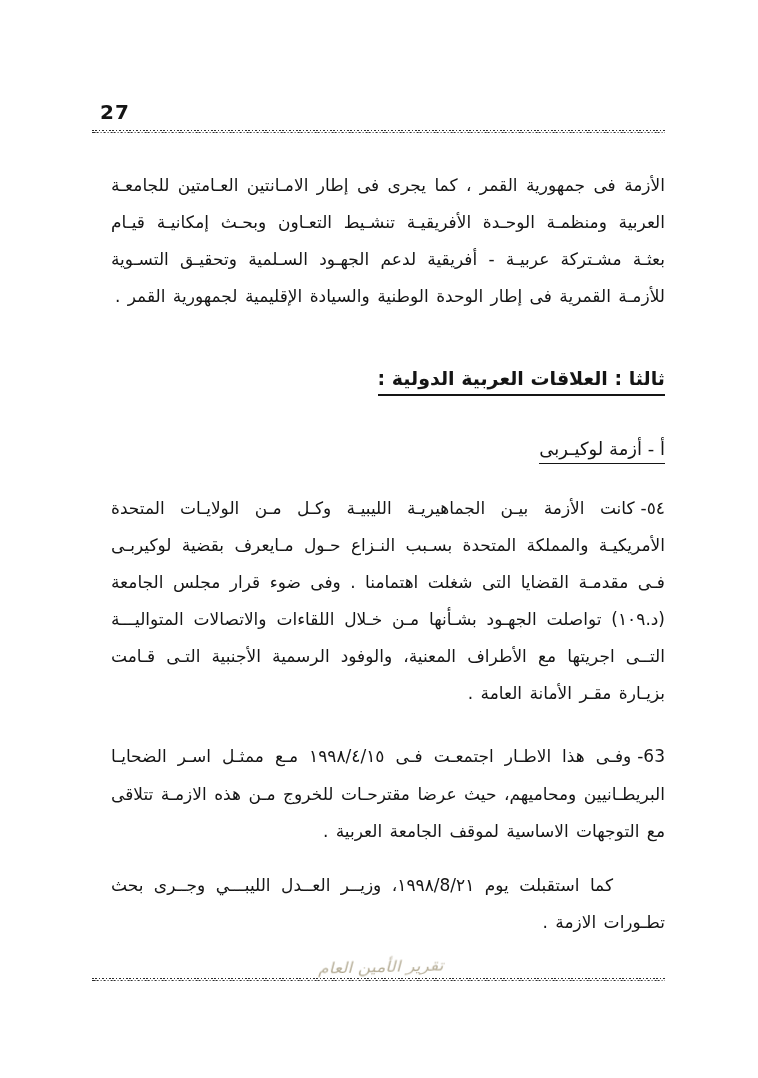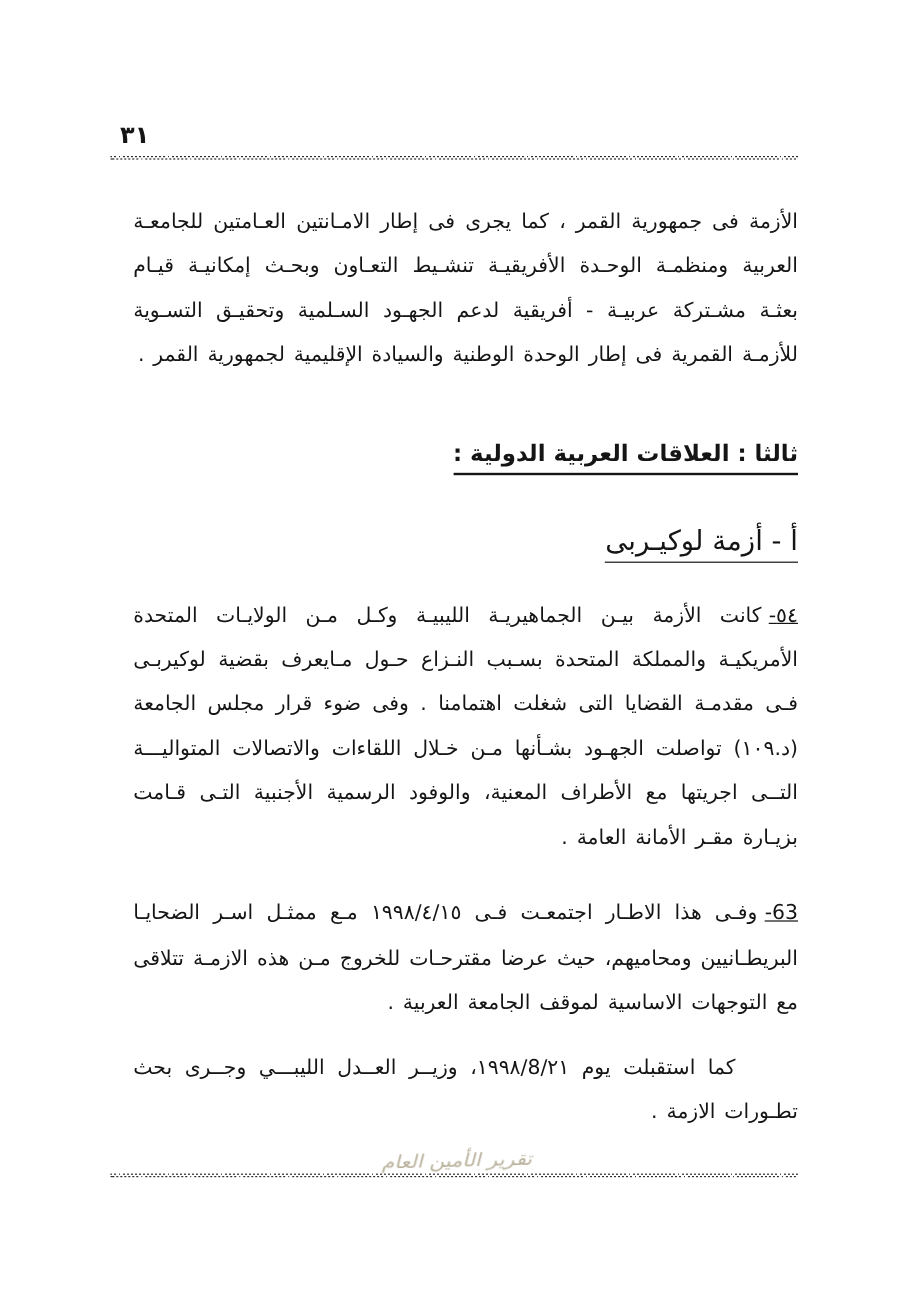--- a/index.html
+++ b/index.html
@@ -58,35 +58,34 @@
     font-weight: bold;
   }
   .section-heading .underlined {
     display: inline-block;
     border-bottom: 2px solid #151515;
     padding-bottom: 5px;
     text-align: right;
   }
   .sub-heading {
     margin-top: 42px;
-    font-size: 23px;
+    font-size: 18px;
   }
   .sub-heading .underlined {
     display: inline-block;
     border-bottom: 1.5px solid #151515;
     padding-bottom: 4px;
   }
   .numbered-para {
     margin-top: 26px;
   }
   .para-number {
     font-weight: normal;
     margin-left: 6px;
     white-space: nowrap;
-    text-decoration: underline;
   }
   .closing {
     margin-top: 14px;
     text-indent: 52px;
   }
   .footer-rule-wrap {
     position: absolute;
     top: 972px;
     right: 93px;
     left: 92px;
@@ -104,21 +103,21 @@
     filter: blur(0.4px);
     white-space: nowrap;
   }
 </style>
 </head>
 <body>
 
 <div class="page">
   <div class="content">
 
-    <div class="page-number">٣١</div>
+    <div class="page-number">27</div>
 
     <div class="rule"></div>
 
     <p class="body-text intro">الأزمة فى جمهورية القمر ، كما يجرى فى إطار  الامـانتين العـامتين للجامعـة العربية ومنظمـة الوحـدة الأفريقيـة تنشـيط التعـاون وبحـث إمكانيـة قيـام بعثـة مشـتركة عربيـة - أفريقية لدعم الجهـود السـلمية وتحقيـق التسـوية للأزمـة القمرية فى إطار الوحدة الوطنية والسيادة الإقليمية لجمهورية القمر .</p>
 
     <div class="section-heading">
       <span class="underlined">ثالثا : العلاقات العربية الدولية :</span>
     </div>
 
     <div class="sub-heading">

